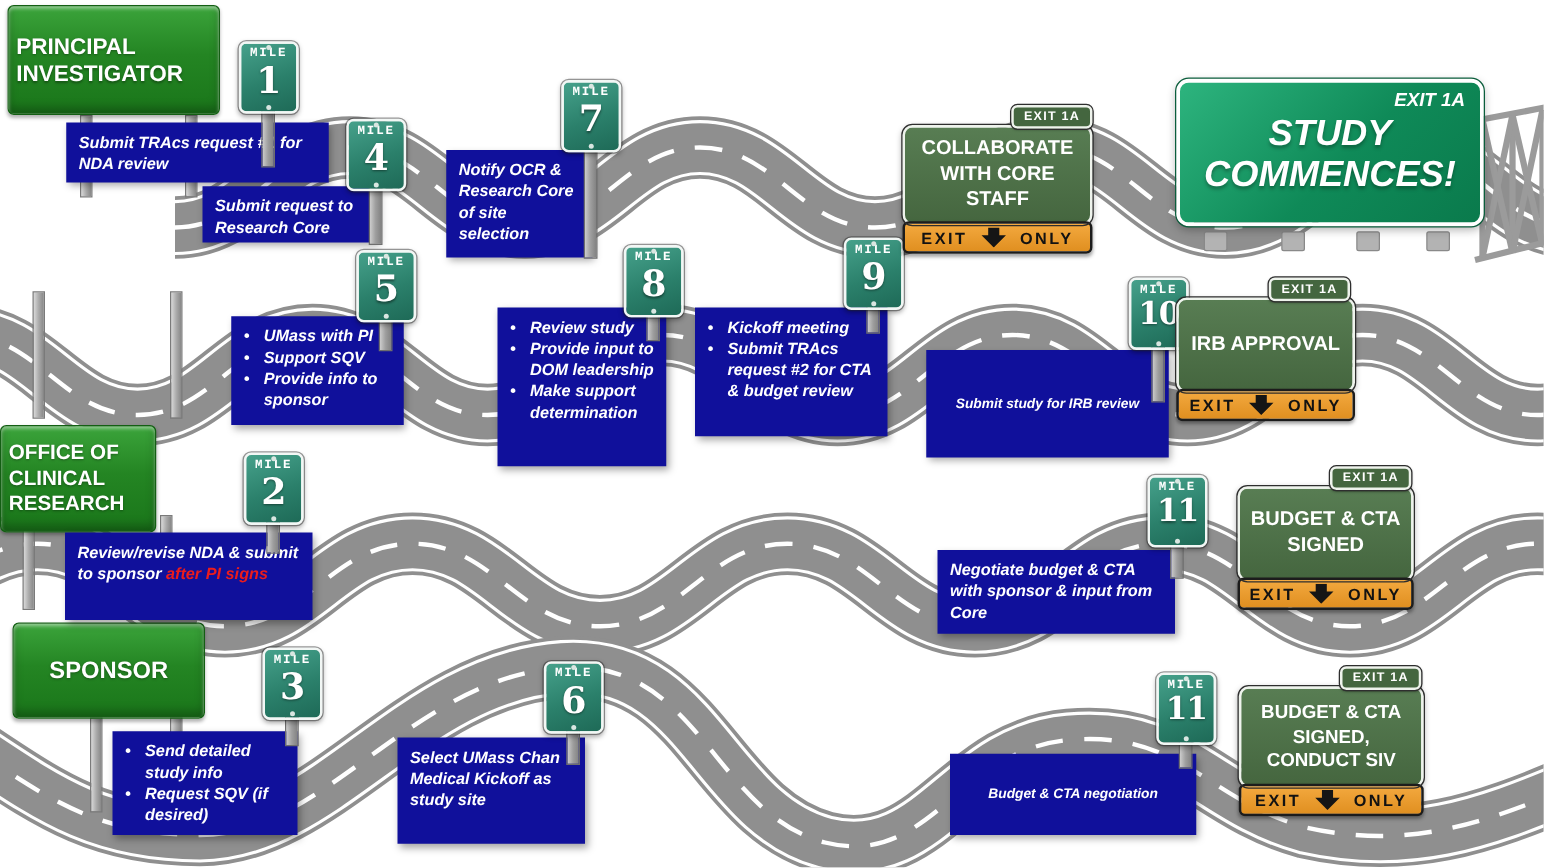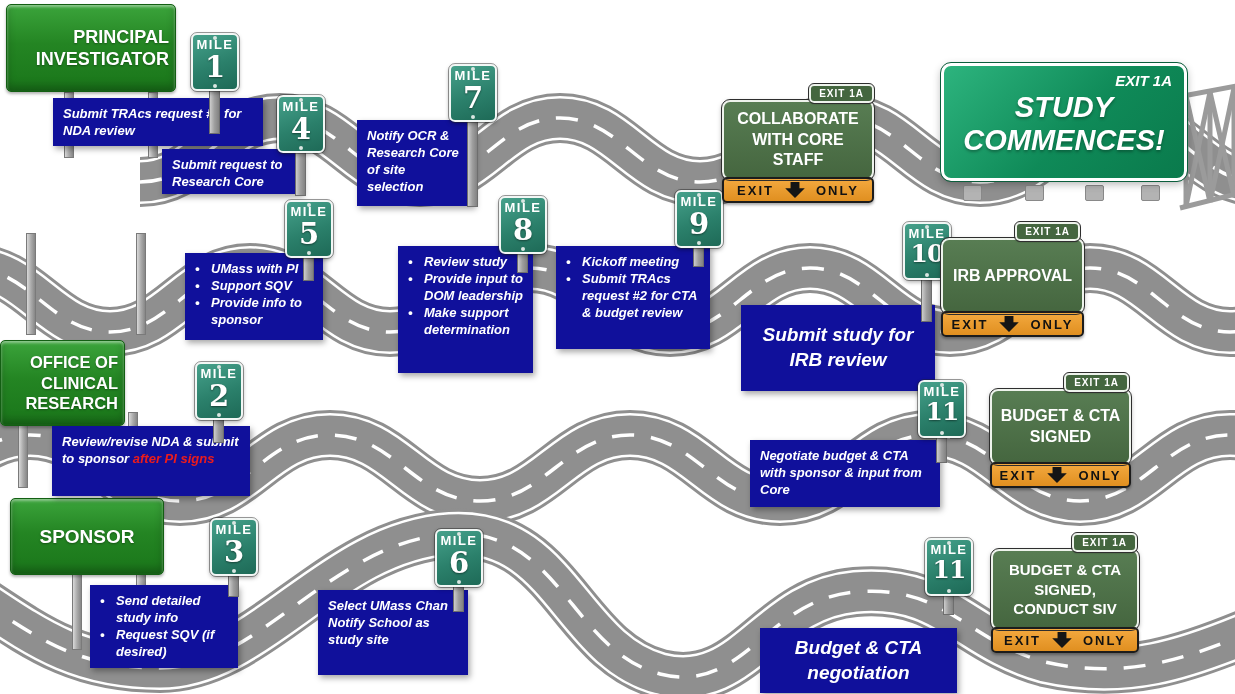--- a/index.html
+++ b/index.html
@@ -9,45 +9,45 @@
   #roads{position:absolute;left:0;top:0;z-index:1;}
   .rc{stroke:#8f8f8f;stroke-width:50;fill:none;}
   .rw{stroke:#ffffff;stroke-width:44;fill:none;}
   .ri{stroke:#8f8f8f;stroke-width:39;fill:none;}
   .rd{stroke:#ffffff;stroke-width:3.5;fill:none;stroke-dasharray:22 17;}
   
   .post{position:absolute;width:8px;z-index:2;
         background:linear-gradient(90deg,#d9d9d9,#ababab 50%,#878787);
         border:1px solid #7a7a7a;}
   .billboard{position:absolute;z-index:3;border-radius:5px;color:#fff;font-weight:bold;
-        text-align:right;display:flex;align-items:center;justify-content:center;
+        text-align:left;display:flex;align-items:center;justify-content:center;
         background:linear-gradient(180deg,#3ba43b 0%,#248523 45%,#1a761a 100%);
         border:1px solid #135f13;box-sizing:border-box;padding:6px;
         box-shadow:inset 0 2px 3px rgba(255,255,255,.45), inset 0 -5px 8px rgba(0,0,0,.25), 0 2px 3px rgba(0,0,0,.3);
         text-shadow:0 1px 2px rgba(0,0,0,.35);line-height:1.25;}
   
   .mpole{position:absolute;width:9px;z-index:5;
         background:linear-gradient(90deg,#cccccc,#9e9e9e 50%,#828282);
         border:1px solid #6e6e6e;}
   .mile{position:absolute;width:44px;height:50px;z-index:6;text-align:center;color:#fff;
         background:linear-gradient(160deg,#46a18b 0%,#2b806b 55%,#1e6a57 100%);
         border:2px solid #f2f7f5;outline:1px solid rgba(35,35,35,.45);border-radius:6px;
         padding:3px 0 1px;box-shadow:0 2px 4px rgba(0,0,0,.35);}
-  .mile .mw{font-size:13px;font-weight:bold;letter-spacing:1.5px;line-height:1.1;}
+  .mile .mw{font-size:10px;font-weight:bold;letter-spacing:1.5px;line-height:1.1;font-family:Liberation Mono, monospace;}
   .mile .mn{font-family:"DejaVu Serif",serif;font-size:29px;font-weight:bold;line-height:1.05;
         text-shadow:0 1px 2px rgba(0,0,0,.45);}
   .mile.two .mn{font-size:25px;letter-spacing:-1px;}
   .screw{position:absolute;left:50%;transform:translateX(-50%);width:4px;height:4px;border-radius:50%;
         background:#d9e6e1;}
   .screw.t{top:1px;} .screw.b{bottom:1px;}
   
   .note{position:absolute;z-index:4;background:#10109b;color:#fff;font-style:italic;font-weight:bold;
         font-size:13px;line-height:1.3;padding:8px 10px;box-sizing:border-box;
         box-shadow:2px 3px 6px rgba(0,0,0,.35);}
-  .note.center{display:flex;align-items:center;justify-content:center;text-align:center;font-size:19px;margin-top:25px;}
+  .note.center{display:flex;align-items:center;justify-content:center;text-align:center;font-size:11px;}
   .brow{display:flex;}
   .brow .dot{width:16px;flex:0 0 16px;text-align:left;}
   .brow .btxt{flex:1;}
   .red{color:#ec1c1c;}
   
   .exit{position:absolute;z-index:6;}
   .etab{position:absolute;top:0;background:#44663f;border:2px solid #eef3ec;outline:1px solid #2e2e2e;
         border-radius:5px;color:#fff;font-weight:bold;font-size:10px;letter-spacing:1px;
         padding:2px 8px;white-space:nowrap;box-shadow:0 1px 2px rgba(0,0,0,.35);}
   .emain{background:linear-gradient(180deg,#587d53,#45663f);border:2px solid #eef3ec;
@@ -259,21 +259,21 @@
   <div class="note" style="left:90px;top:585px;width:148px;height:83px">
     <div class="brow">
         <span class="dot">•</span>
         <span class="btxt">Send detailed study info</span>
       </div>
     <div class="brow">
         <span class="dot">•</span>
         <span class="btxt">Request SQV (if desired)</span>
       </div>
   </div>
-  <div class="note" style="left:318px;top:590px;width:150px;height:85px">Select UMass Chan Notify School as study site</div>
+  <div class="note" style="left:318px;top:590px;width:150px;height:85px">Select UMass Chan Medical Kickoff as study site</div>
   <div class="note center" style="left:760px;top:603px;width:197px;height:65px">Budget &amp; CTA negotiation</div>
 
   <div class="exit" style="left:722px;top:84px;width:152px">
     <div class="etab" style="right:0">EXIT 1A</div>
     <div class="emain" style="margin-top:16px;height:80px;font-size:16px">COLLABORATE WITH CORE STAFF</div>
     <div class="ebanner">
       <span>EXIT</span>
       <svg width="24" height="16" viewBox="0 0 24 18">
           <path d="M12 18 L1 7 h6 V0 h10 V7 h6 Z" fill="#151515"></path>
         </svg>

